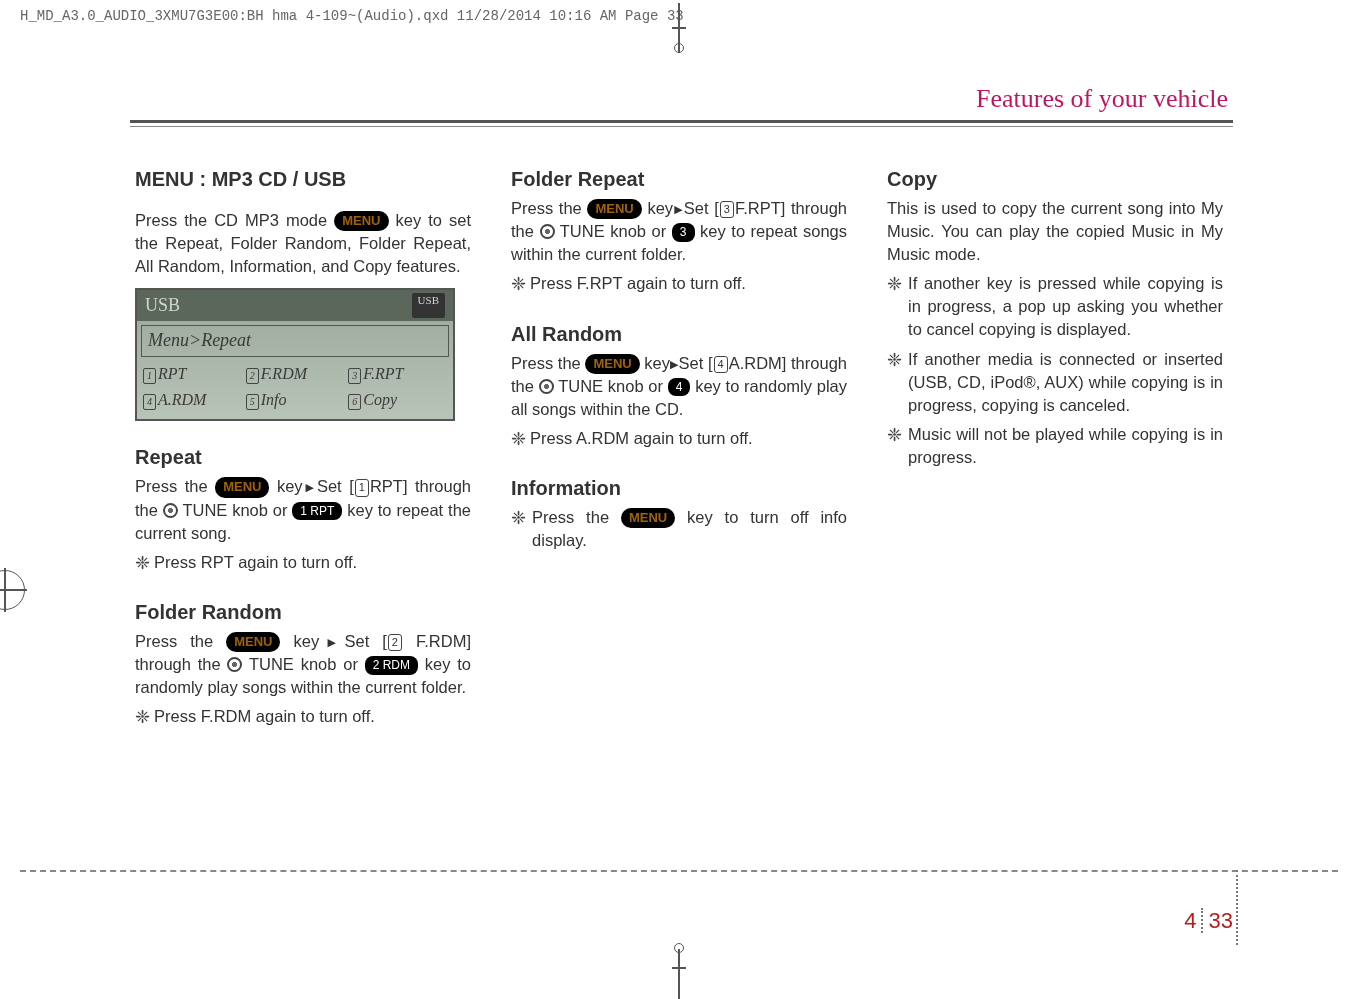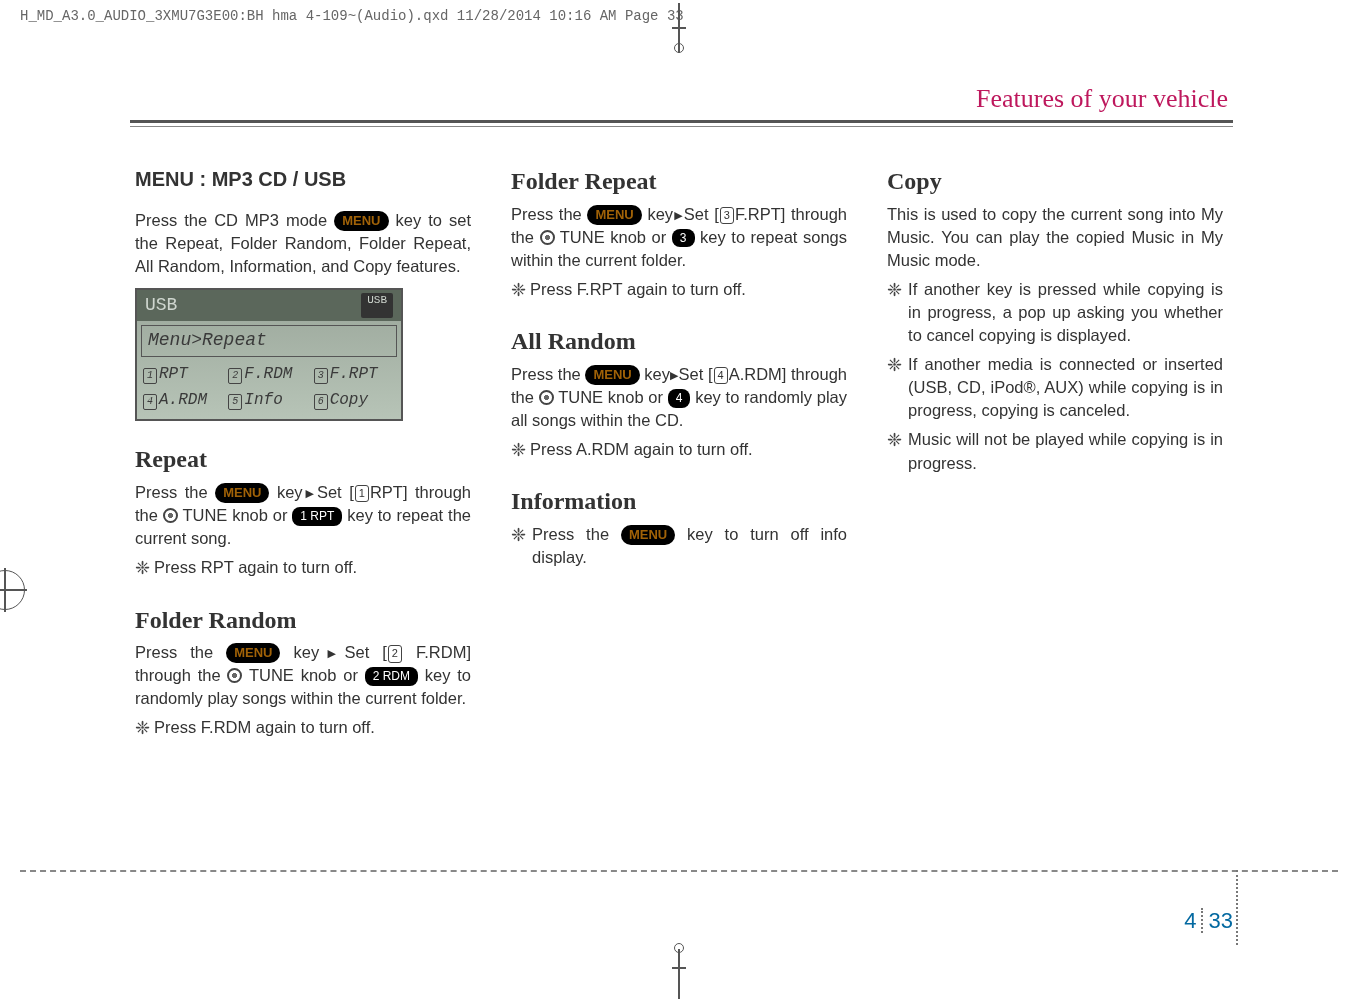--- a/index.html
+++ b/index.html
@@ -75,21 +75,21 @@
   .columns {
     position: absolute;
     top: 165px;
     left: 135px;
     right: 135px;
     display: flex;
     gap: 40px;
   }
   .col { flex: 1; font-size: 16.5px; line-height: 1.4; color: #333; text-align: justify; }
   .heading-lg { font-weight: bold; font-size: 20px; margin-bottom: 16px; }
-  .heading-md { font-weight: bold; font-size: 24px; margin: 22px 0 4px; font-family: Liberation Serif, serif; }
+  .heading-md { font-weight: bold; font-size: 20px; margin: 22px 0 4px; }
   .col p { margin-bottom: 6px; }
   .btn-black {
     display: inline-block;
     background: #000;
     color: #a16207;
     font-weight: bold;
     font-size: 13px;
     padding: 1px 8px;
     border-radius: 10px;
     vertical-align: 1px;
@@ -113,40 +113,40 @@
   .boxnum {
     display:inline-block; border:1.5px solid #444; border-radius:3px;
     font-size:11px; padding:0 3px; margin:0 1px; vertical-align:1px;
   }
   ul.bullets { list-style: none; padding-left: 0; }
   ul.bullets li { display: flex; margin-bottom: 6px; text-align: justify; }
   ul.bullets li .snow { flex: 0 0 auto; margin-right: 6px; }
   ul.bullets li .txt { flex: 1; }
 
   .lcd-screen {
-    width: 268px;
+    width: 320px;
     margin: 10px 0 6px;
     border: 2px solid #555;
     background: linear-gradient(#9aa69a, #b7c4b7);
-    font-family: Liberation Mono, monospace;
+    font-family: Liberation Serif, serif;
     color: #3a3a3a;
   }
   .lcd-top {
     background: #5b675b; color:#cfd6cf;
     padding: 3px 8px; font-size: 18px; display:flex; justify-content:space-between;
   }
   .lcd-usb-badge {
     background:#333; color:#cfd6cf; font-size:11px; padding:0 6px; border-radius:2px;
   }
   .lcd-menu-row { border: 1.5px solid #555; margin: 4px; padding: 2px 6px; font-size: 18px; font-style: italic; }
   .lcd-grid { display:flex; flex-wrap:wrap; padding: 0 4px 6px; }
   .lcd-cell { width:33.33%; font-size:16px; font-style: italic; padding:2px 2px; }
   .lcd-cell .sq { display:inline-block; border:1.5px solid #444; font-size:10px; padding:0 3px; margin-right:2px; border-radius:2px; }
 
-  .page-num { position:absolute; top:908px; right:125px; font-size:22px; color:#0369a1; }
+  .page-num { position:absolute; top:908px; right:125px; font-size:22px; color:#b91c1c; }
   .page-num .sep { border-left:2px dotted #777; padding-left:6px; margin-left:4px; }
   .left-circle {
     position:absolute; top:570px; left:-15px; width:40px; height:40px;
   }
   .left-circle .arc { position:absolute; width:40px; height:40px; border:1.5px solid #555; border-radius:50%; }
   .left-circle .h { position:absolute; top:19px; left:-2px; width:44px; height:1.5px; background:#555; }
   .left-circle .v { position:absolute; top:-2px; left:19px; width:1.5px; height:44px; background:#555; }
 
   .right-dots {
     position: absolute;

